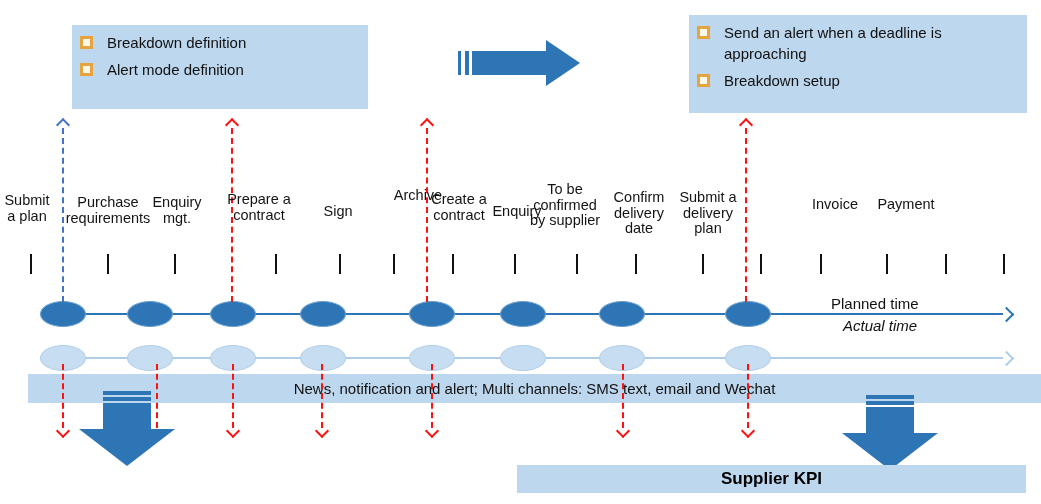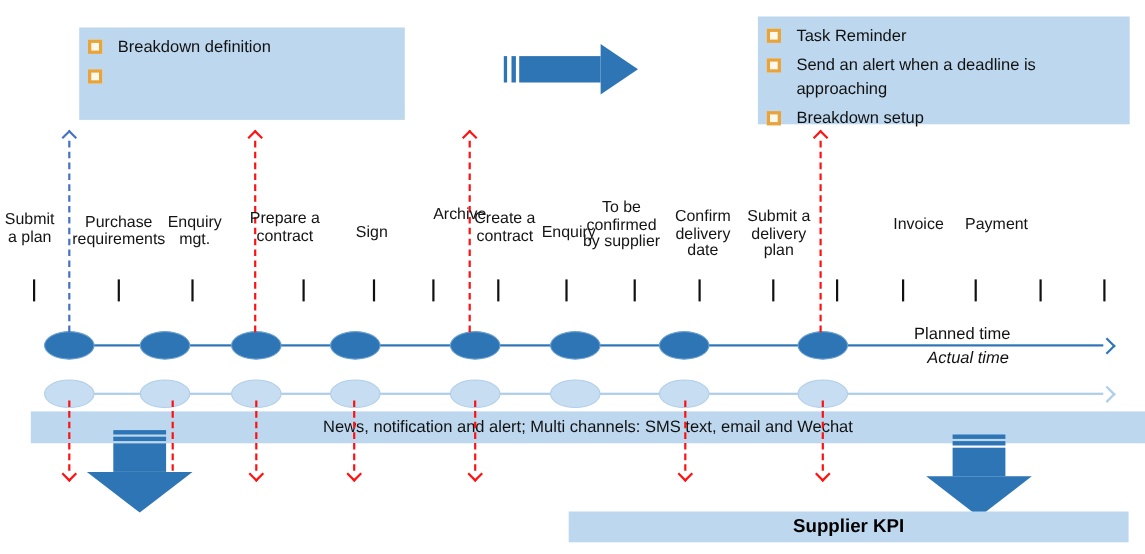--- a/index.html
+++ b/index.html
@@ -143,28 +143,25 @@
       <div class="stage-label" style="left: 874px; top: 197px; width: 64px;">Payment</div>
     </div>
 
   <div class="callout" style="left:72px;top:25px;width:296px;height:84px;">
     <div class="callout-item">
       <span class="bullet-sq"></span>
       <span>Breakdown definition</span>
     </div>
     <div class="callout-item">
       <span class="bullet-sq"></span>
+      <span>Alert mode definition</span>
     </div>
   </div>
 
   <div class="callout" style="left:689px;top:15px;width:338px;height:98px;">
-    <div class="callout-item">
-      <span class="bullet-sq"></span>
-      <span>Task Reminder</span>
-    </div>
     <div class="callout-item">
       <span class="bullet-sq"></span>
       <span>Send an alert when a deadline is approaching</span>
     </div>
     <div class="callout-item">
       <span class="bullet-sq"></span>
       <span>Breakdown setup</span>
     </div>
   </div>
 

